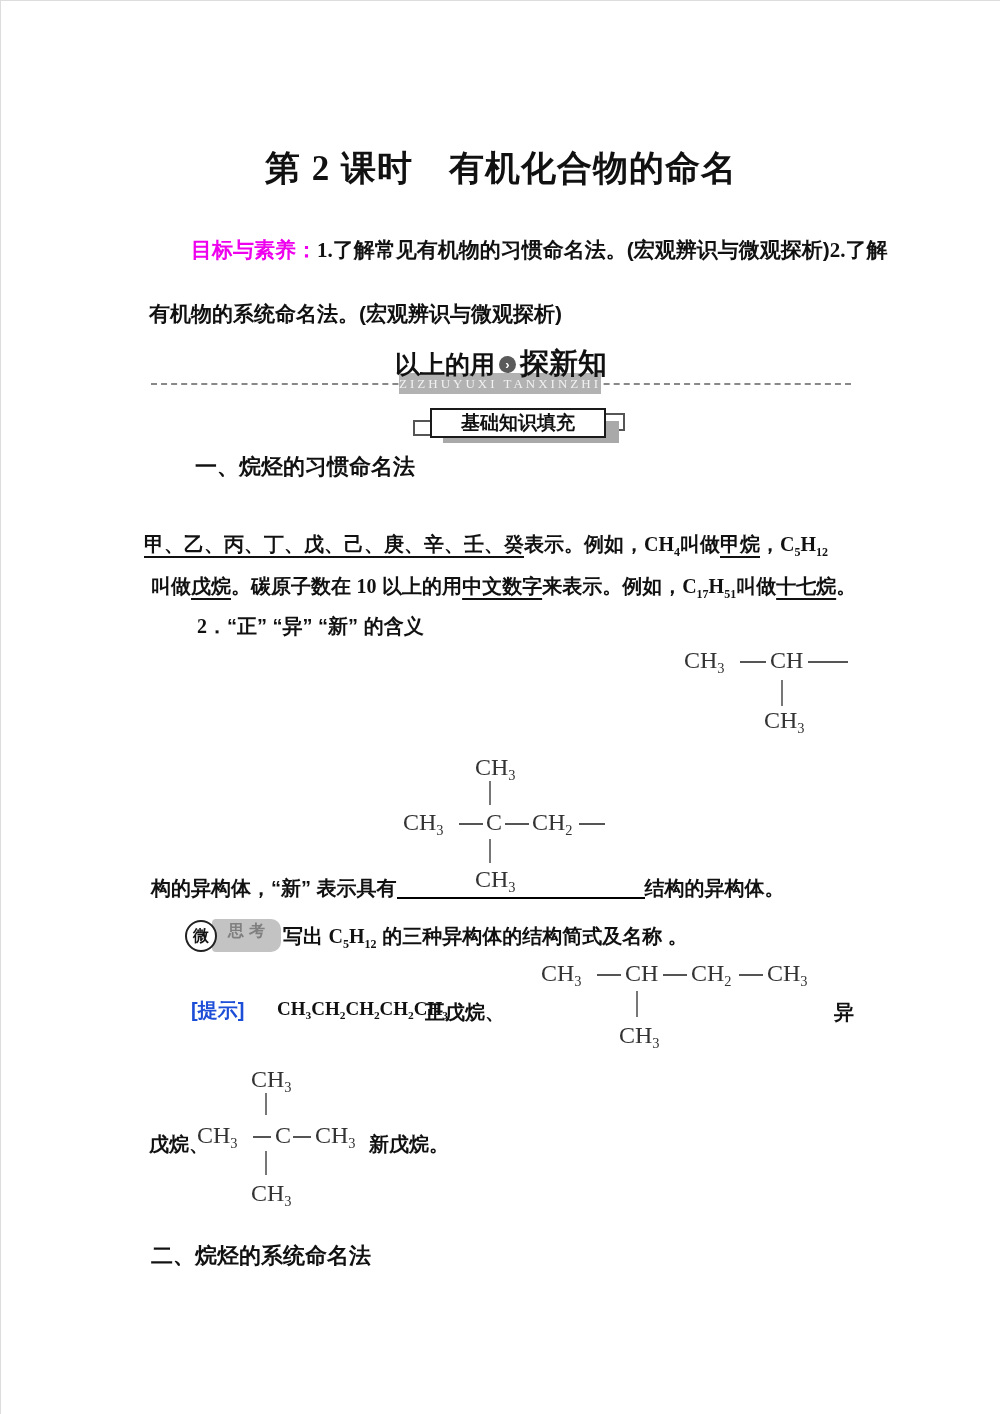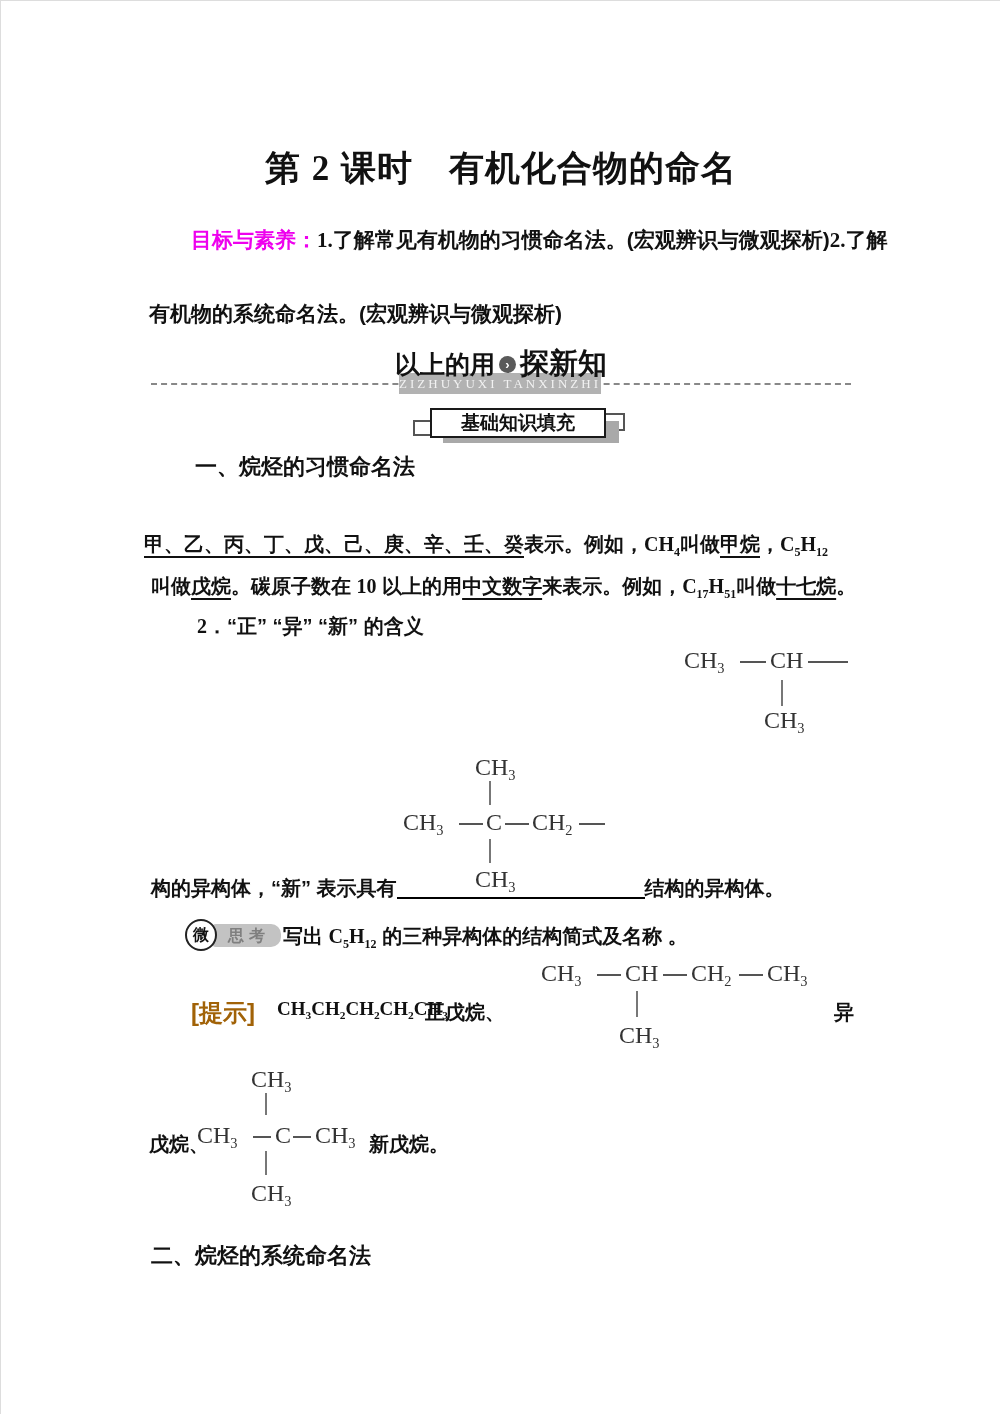--- a/index.html
+++ b/index.html
@@ -49,34 +49,34 @@
   .struct{position:absolute;}
   .atom{position:absolute;font-family:"Liberation Serif",serif;font-size:24px;
     font-weight:400;color:#333;white-space:nowrap;line-height:28px;}
   .bond-h{position:absolute;height:0;border-top:2px solid #555;}
   .bond-v{position:absolute;width:0;border-left:2px solid #777;}
 
   
   .micro-badge{top:918px;left:184px;display:flex;align-items:center;z-index:2;}
   .micro-circle{width:28px;height:28px;border:2px solid #222;border-radius:50%;background:#fff;
     font-size:16px;font-weight:700;text-align:center;line-height:27px;z-index:2;}
-  .micro-pill{margin-left:-5px;width:64px;height:23px;background:#c3c3c3;border-radius:4px 10px 10px 4px;
+  .micro-pill{margin-left:-5px;width:64px;height:33px;background:#c3c3c3;border-radius:4px 10px 10px 4px;
     color:#7f7f7f;font-size:16px;font-weight:800;letter-spacing:5px;text-align:center;line-height:23px;padding-left:5px;}
 
-  .hint-label{color:#a16207;font-size:24px;font-weight:800;}
+  .hint-label{color:#1d4ed8;font-size:20px;font-weight:800;}
   .formula{font-family:"Liberation Serif",serif;font-weight:700;font-size:19px;}
 </style>
 </head>
 <body>
 
 <div class="page">
 
   <div class="abs doc-title"><span>第 </span><span class="sg-f">2</span><span> 课时　有机化合物的命名</span></div>
 
-  <div class="abs obj-line" style="top:224px;left:190px;"><span class="sg-magenta">目标与素养：</span><span class="sg-f">1.</span><span>了解常见有机物的习惯命名法。(宏观辨识与微观探析)</span><span class="sg-f">2.</span><span>了解</span></div>
+  <div class="abs obj-line" style="top:234px;left:190px;"><span class="sg-magenta">目标与素养：</span><span class="sg-f">1.</span><span>了解常见有机物的习惯命名法。(宏观辨识与微观探析)</span><span class="sg-f">2.</span><span>了解</span></div>
   <div class="abs obj-line" style="top:298px;left:148px;"><span>有机物的系统命名法。(宏观辨识与微观探析)</span></div>
 
   <div class="abs banner-dash"></div>
   <div class="abs banner-bar">ZIZHUYUXI TANXINZHI</div>
   <div class="abs banner-title">
     <span class="t1">以上的用</span><span class="arrow-circle">›</span><span class="t2">探新知</span>
   </div>
 
   <div class="abs kb-tab-l"></div>
   <div class="abs kb-tab-r"></div>

